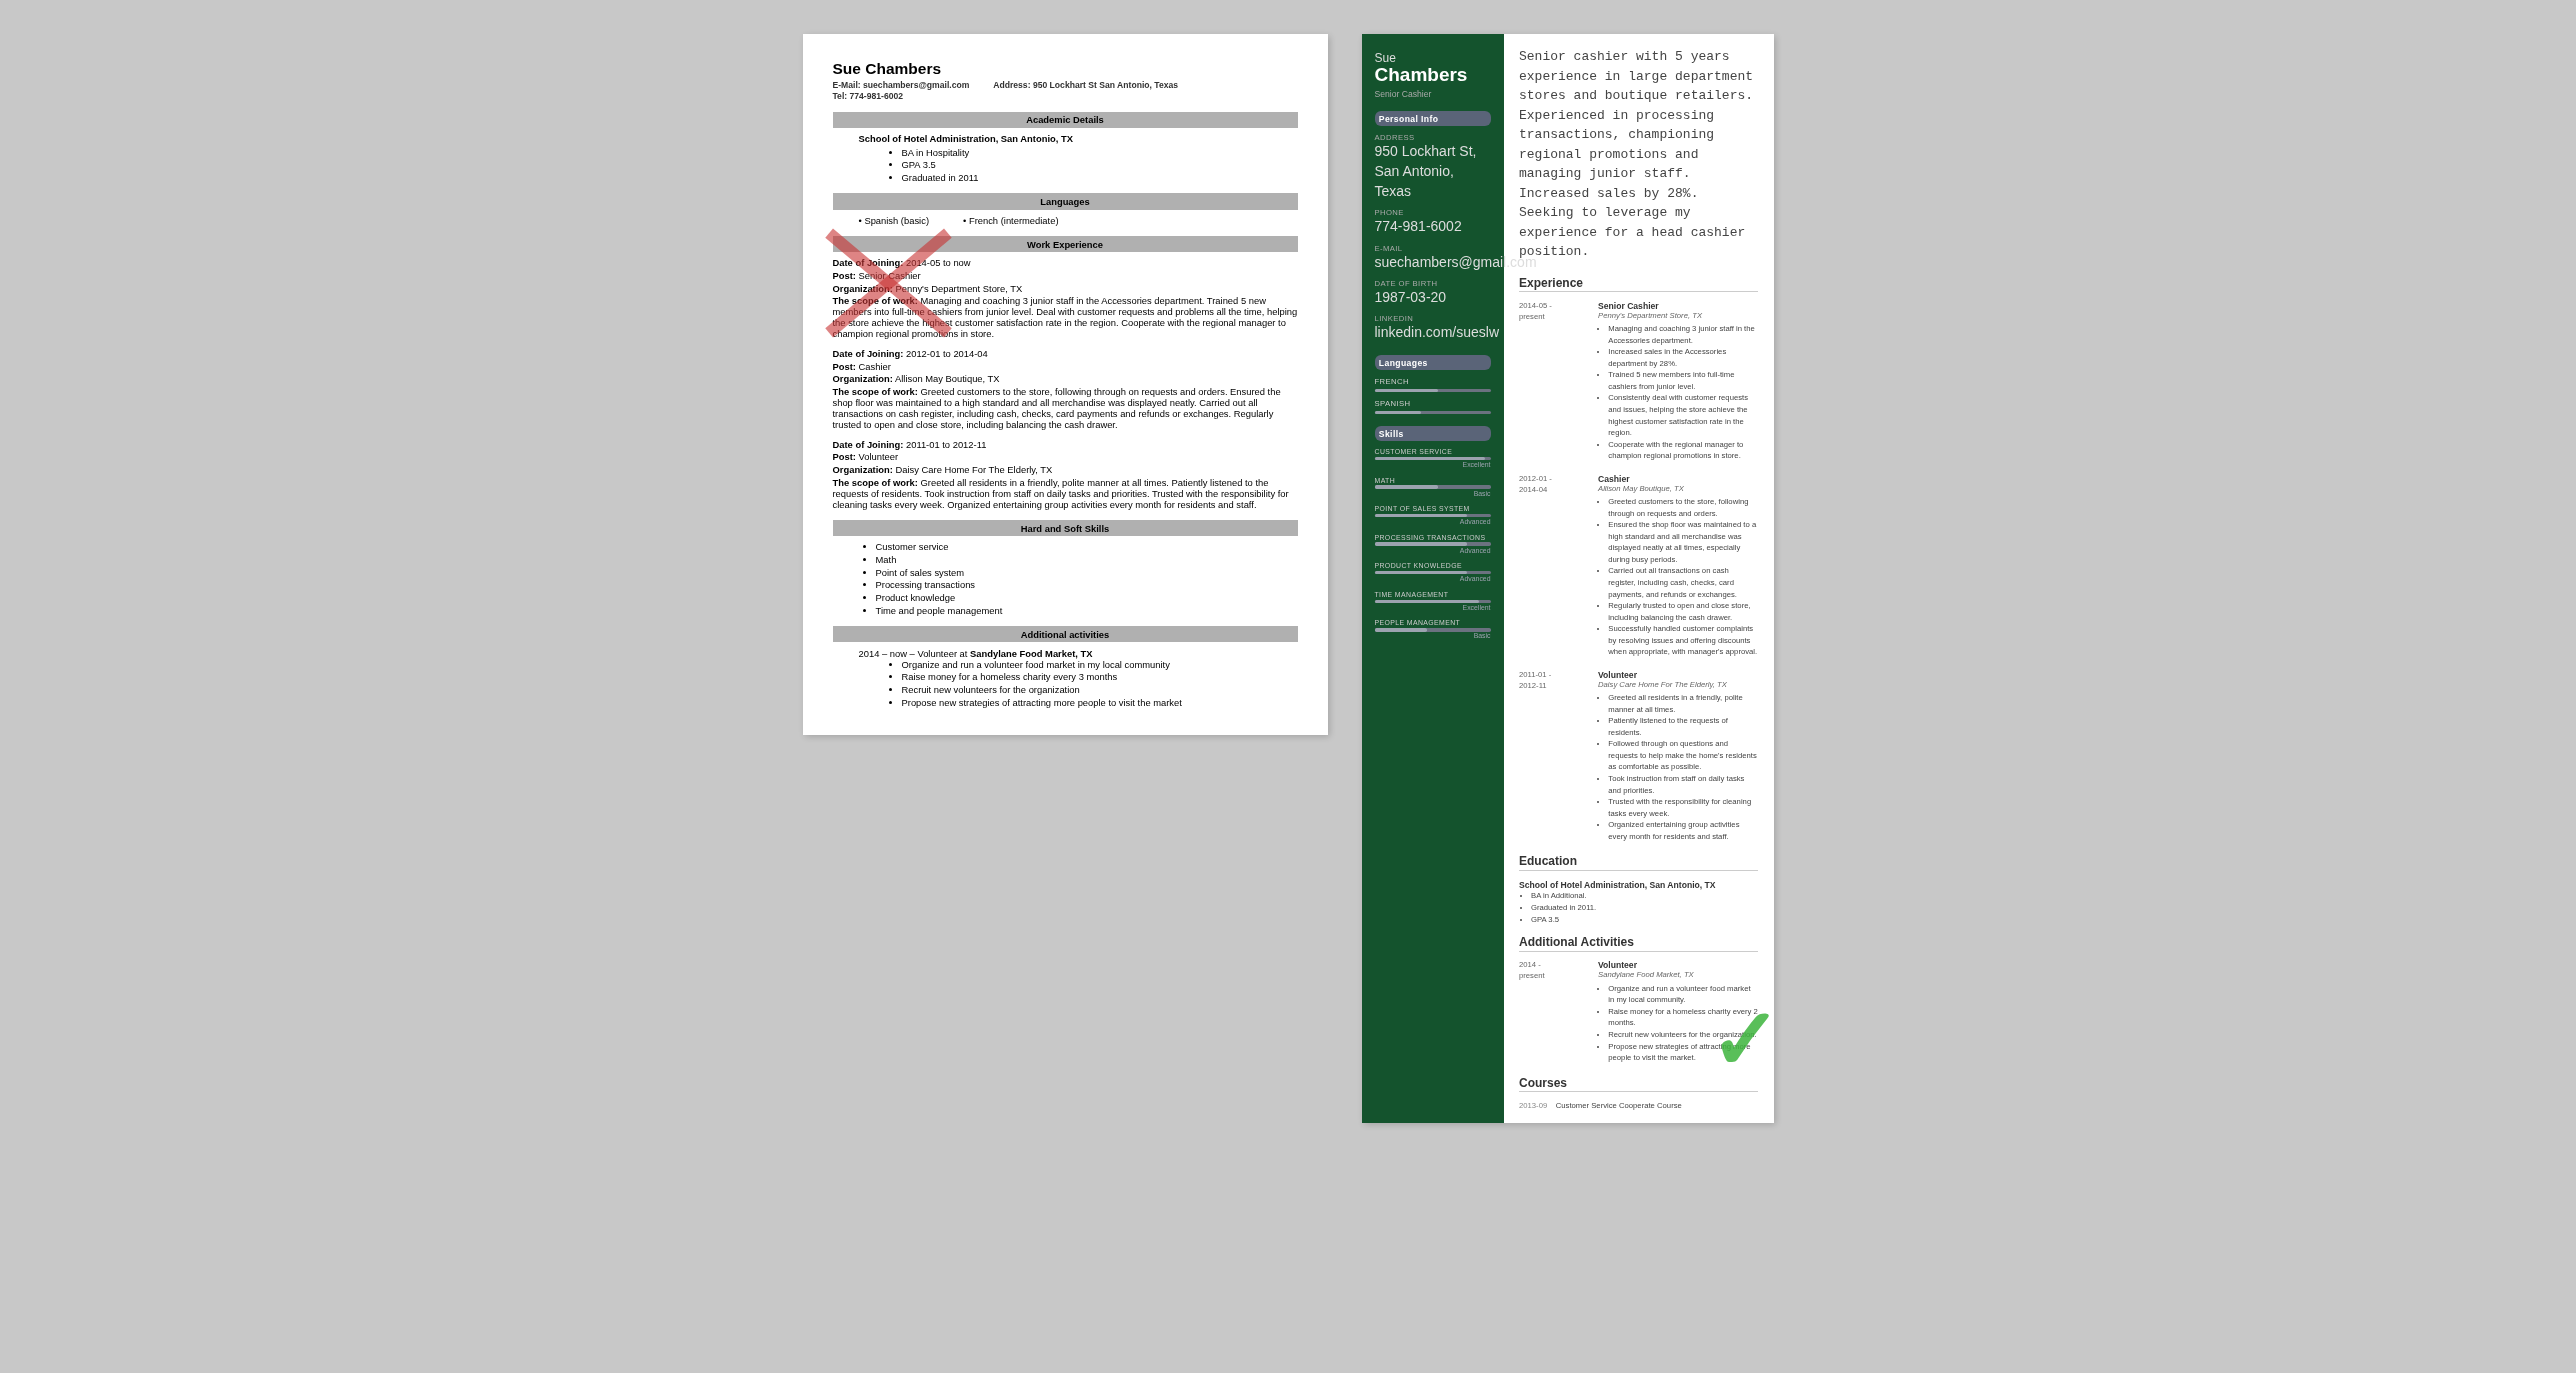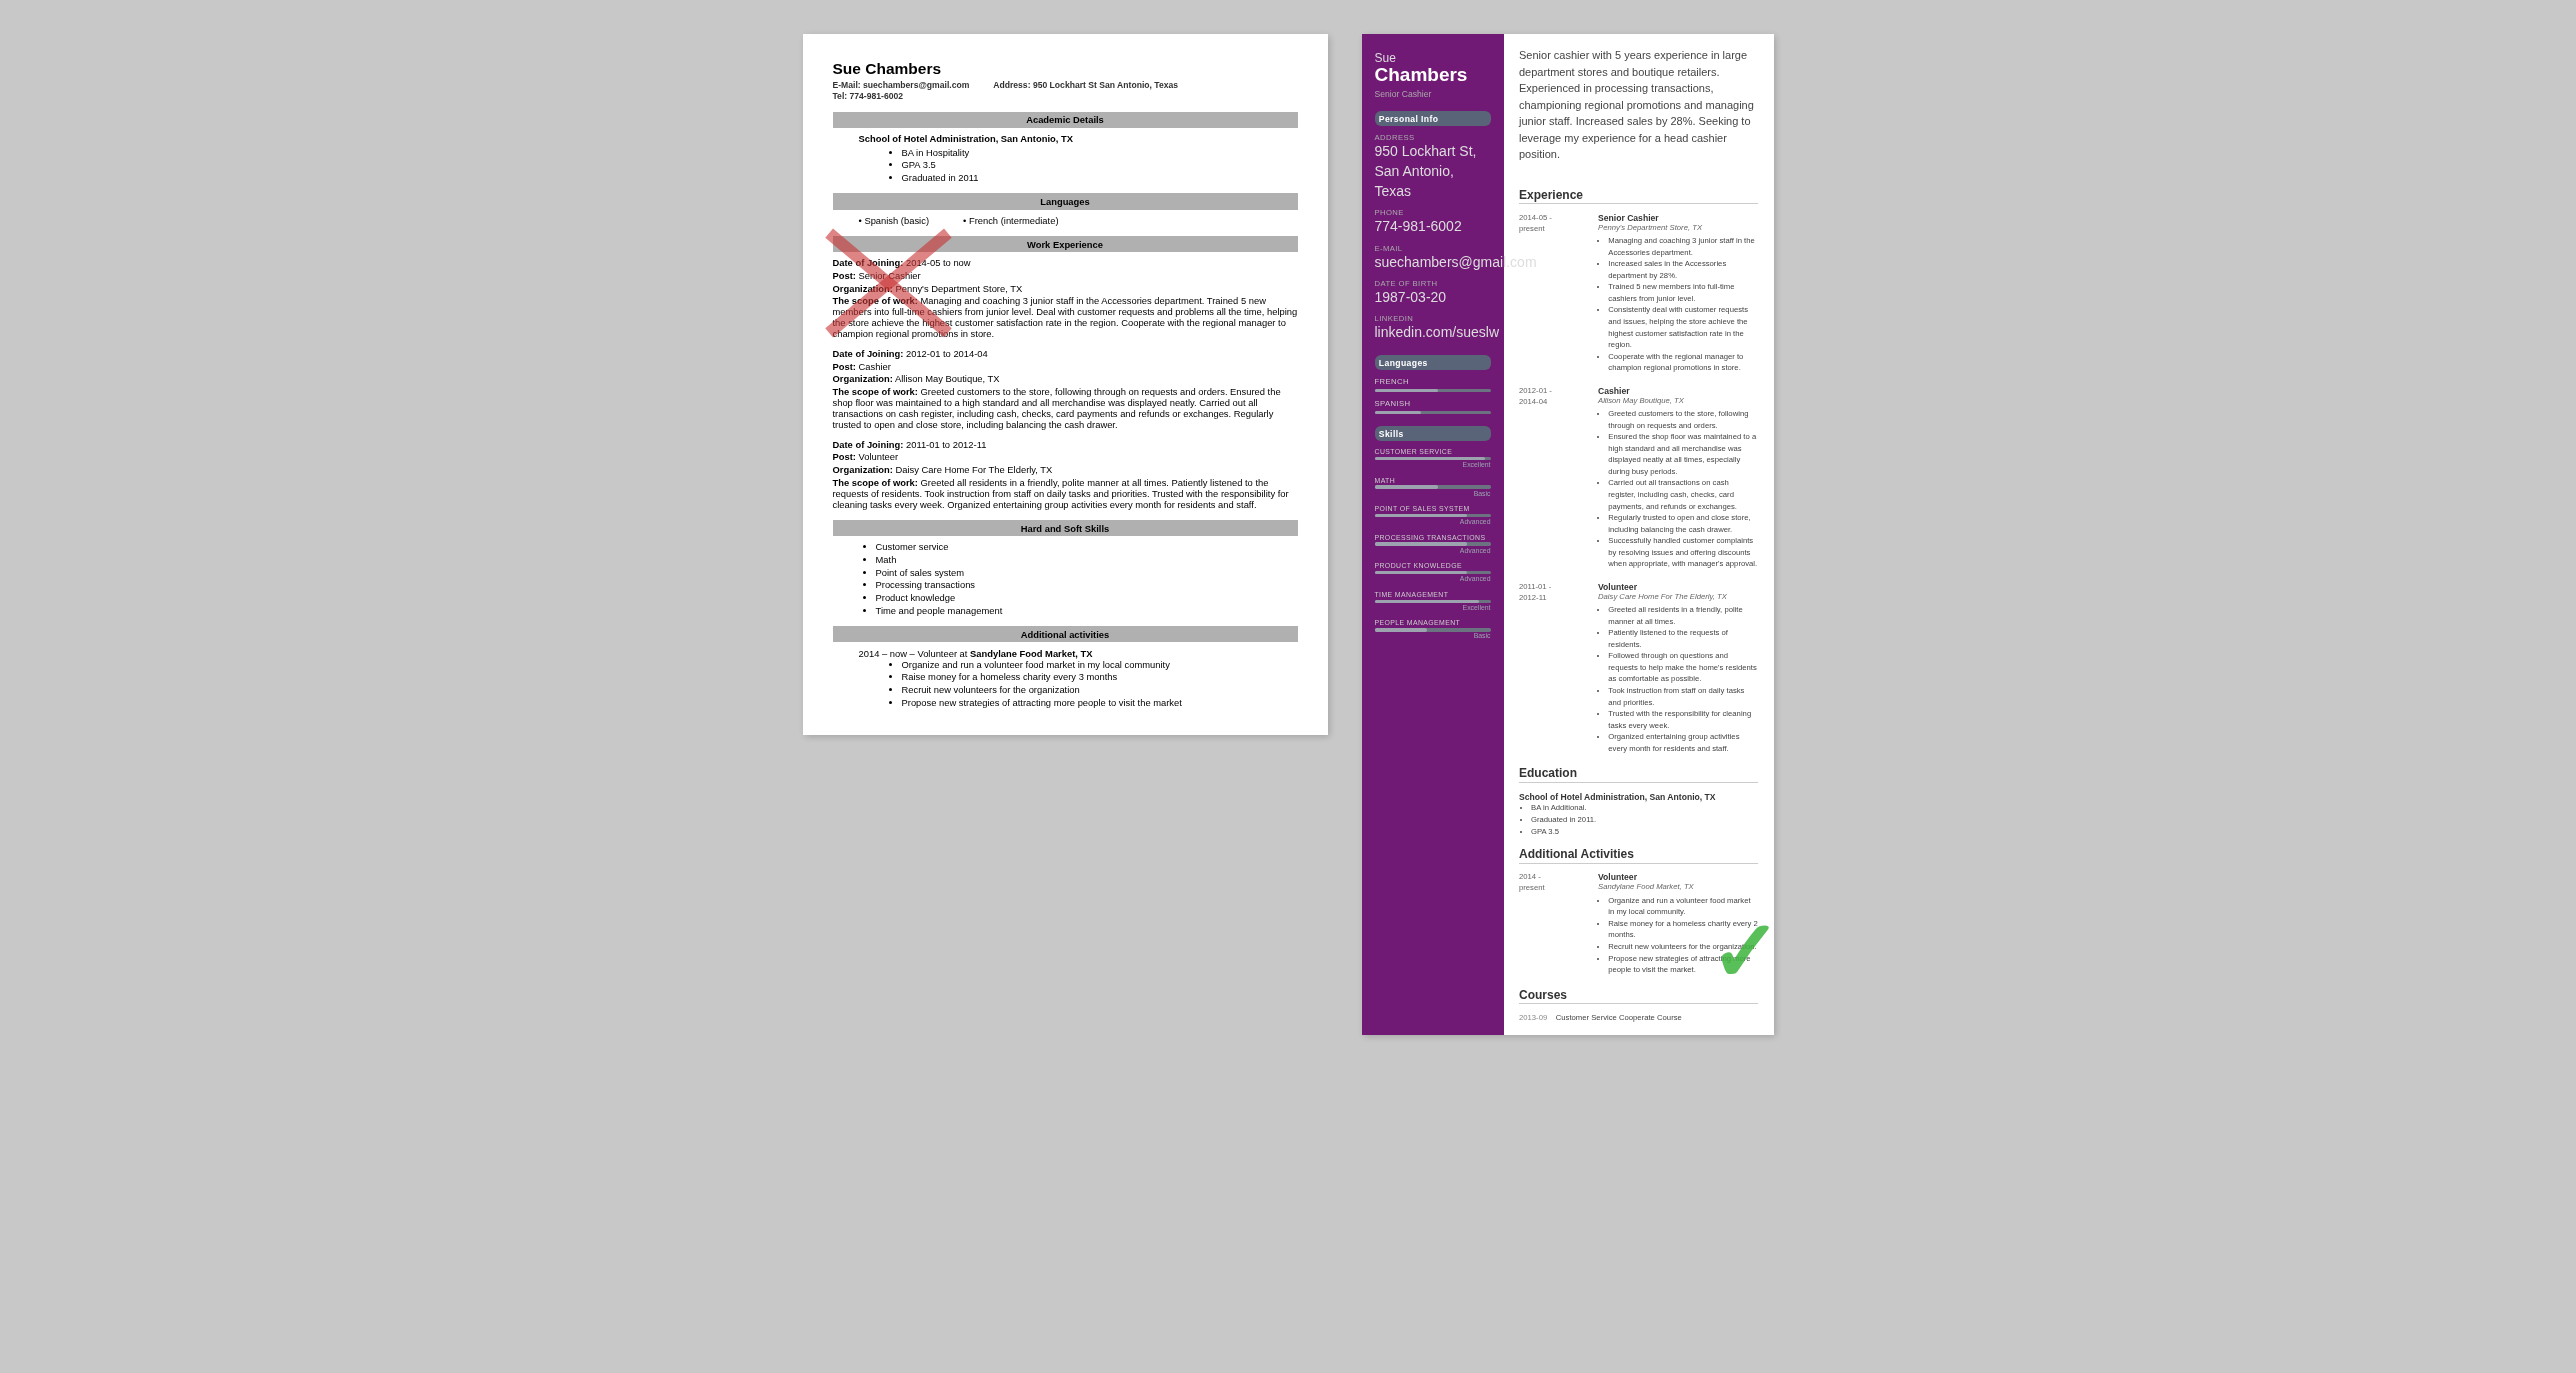--- a/index.html
+++ b/index.html
@@ -126,21 +126,21 @@
       content: '✓';
       font-size: 86px;
       color: rgba(60, 180, 60, 0.85);
       position: absolute;
       right: 0;
       bottom: 0;
       font-weight: bold;
     }
 
     .sidebar {
-      background: #701a75;
+      background: #14532d;
       width: 142px;
       min-height: 601px;
       color: #fff;
       padding: 17px 13px;
       flex-shrink: 0;
     }
 
     .sidebar .name-block {
       margin-bottom: 8.6px;
     }
@@ -242,24 +242,25 @@
 
     
     .main-content {
       flex: 1;
       padding: 13px 15.5px;
       font-size: 8.6px;
       color: #333;
     }
 
     .main-content .summary-text {
-      font-size: 11px;
+      font-size: 13px;
       color: #444;
       line-height: 1.5;
-      margin-bottom: 25px;
+      margin-bottom: 14px;
+      font-family: Liberation Mono, monospace;
     }
 
     .main-content .section-heading {
       font-size: 12px;
       font-weight: bold;
       color: #333;
       border-bottom: 0.9px solid #ccc;
       padding-bottom: 1.7px;
       margin-bottom: 8.6px;
     }

